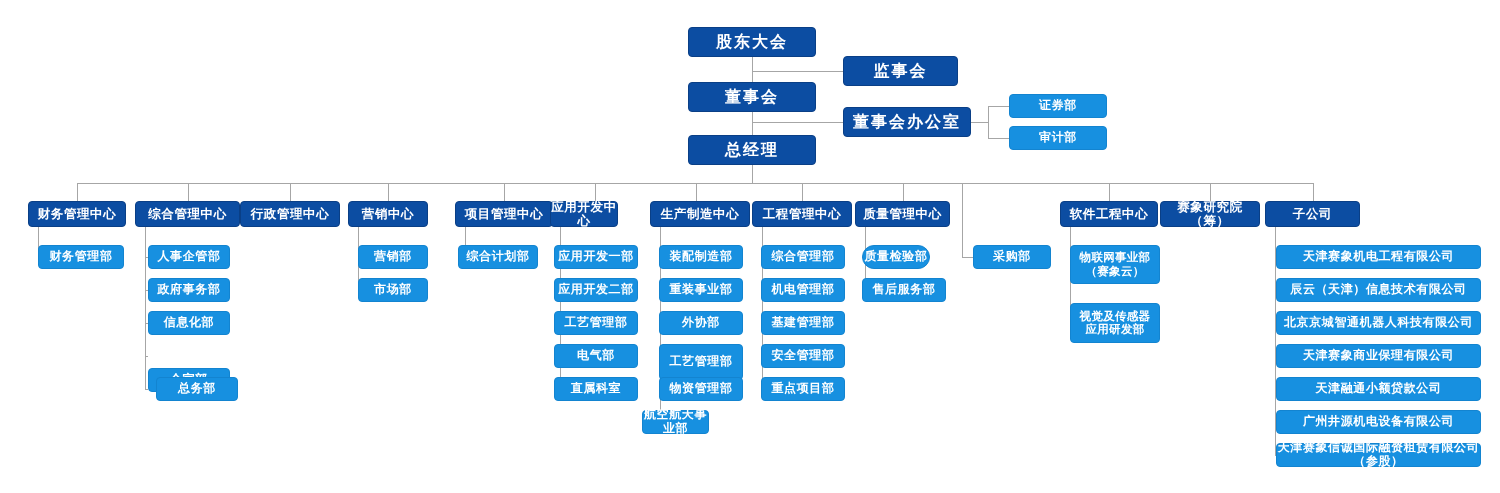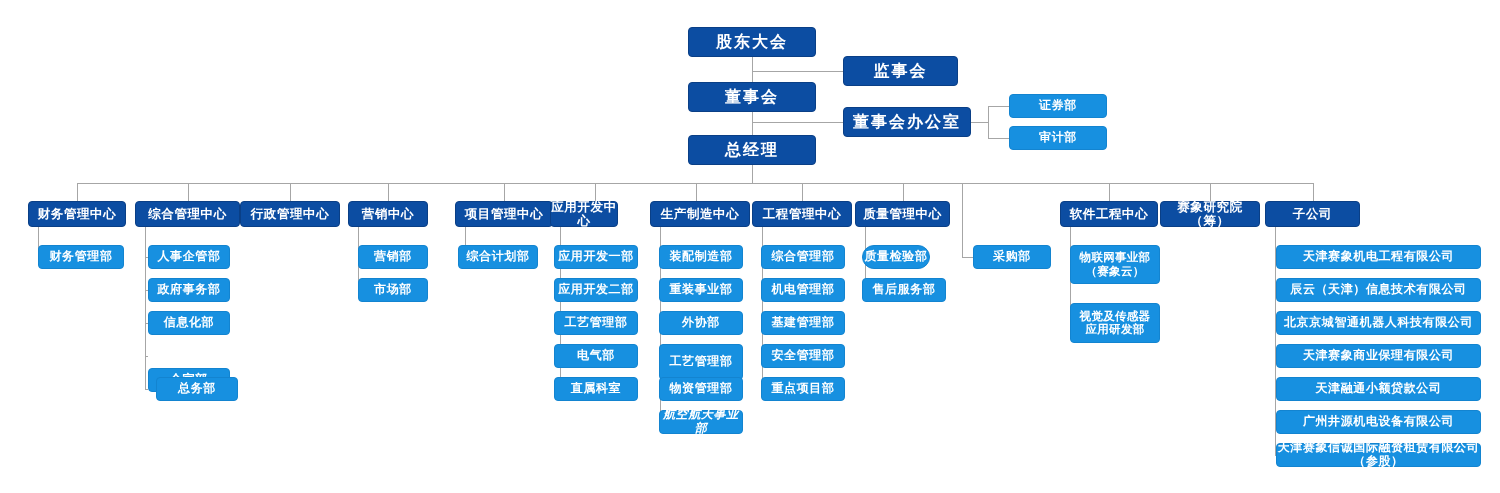--- a/index.html
+++ b/index.html
@@ -168,21 +168,21 @@
       <div class="box light leaf" style="left: 554px; top: 278px; width: 84px; height: 24px;">应用开发二部</div>
       <div class="box light leaf" style="left: 554px; top: 311px; width: 84px; height: 24px;">工艺管理部</div>
       <div class="box light leaf" style="left: 554px; top: 344px; width: 84px; height: 24px;">电气部</div>
       <div class="box light leaf" style="left: 554px; top: 377px; width: 84px; height: 24px;">直属科室</div>
       <div class="box dark center" style="left: 650px; top: 201px; width: 100px; height: 26px;">生产制造中心</div>
       <div class="box light leaf" style="left: 659px; top: 245px; width: 84px; height: 24px;">装配制造部</div>
       <div class="box light leaf" style="left: 659px; top: 278px; width: 84px; height: 24px;">重装事业部</div>
       <div class="box light leaf" style="left: 659px; top: 311px; width: 84px; height: 24px;">外协部</div>
       <div class="box light leaf" style="left: 659px; top: 344px; width: 84px; height: 36px;">工艺管理部</div>
       <div class="box light leaf" style="left: 659px; top: 377px; width: 84px; height: 24px;">物资管理部</div>
-      <div class="box light leaf" style="left: 659px; top: 410px; width: 84px; height: 24px; font-style: italic;">航空航天事业部</div>
+      <div class="box light leaf" style="left: 642px; top: 410px; width: 67px; height: 24px;">航空航天事业部</div>
       <div class="box dark center" style="left: 752px; top: 201px; width: 100px; height: 26px;">工程管理中心</div>
       <div class="box light leaf" style="left: 761px; top: 245px; width: 84px; height: 24px;">综合管理部</div>
       <div class="box light leaf" style="left: 761px; top: 278px; width: 84px; height: 24px;">机电管理部</div>
       <div class="box light leaf" style="left: 761px; top: 311px; width: 84px; height: 24px;">基建管理部</div>
       <div class="box light leaf" style="left: 761px; top: 344px; width: 84px; height: 24px;">安全管理部</div>
       <div class="box light leaf" style="left: 761px; top: 377px; width: 84px; height: 24px;">重点项目部</div>
       <div class="box dark center" style="left: 855px; top: 201px; width: 95px; height: 26px;">质量管理中心</div>
       <div class="box light leaf" style="left: 862px; top: 245px; width: 68px; height: 24px; border-radius: 12px;">质量检验部</div>
       <div class="box light leaf" style="left: 862px; top: 278px; width: 84px; height: 24px;">售后服务部</div>
       <div class="box dark center" style="left: 1060px; top: 201px; width: 98px; height: 26px;">软件工程中心</div>

